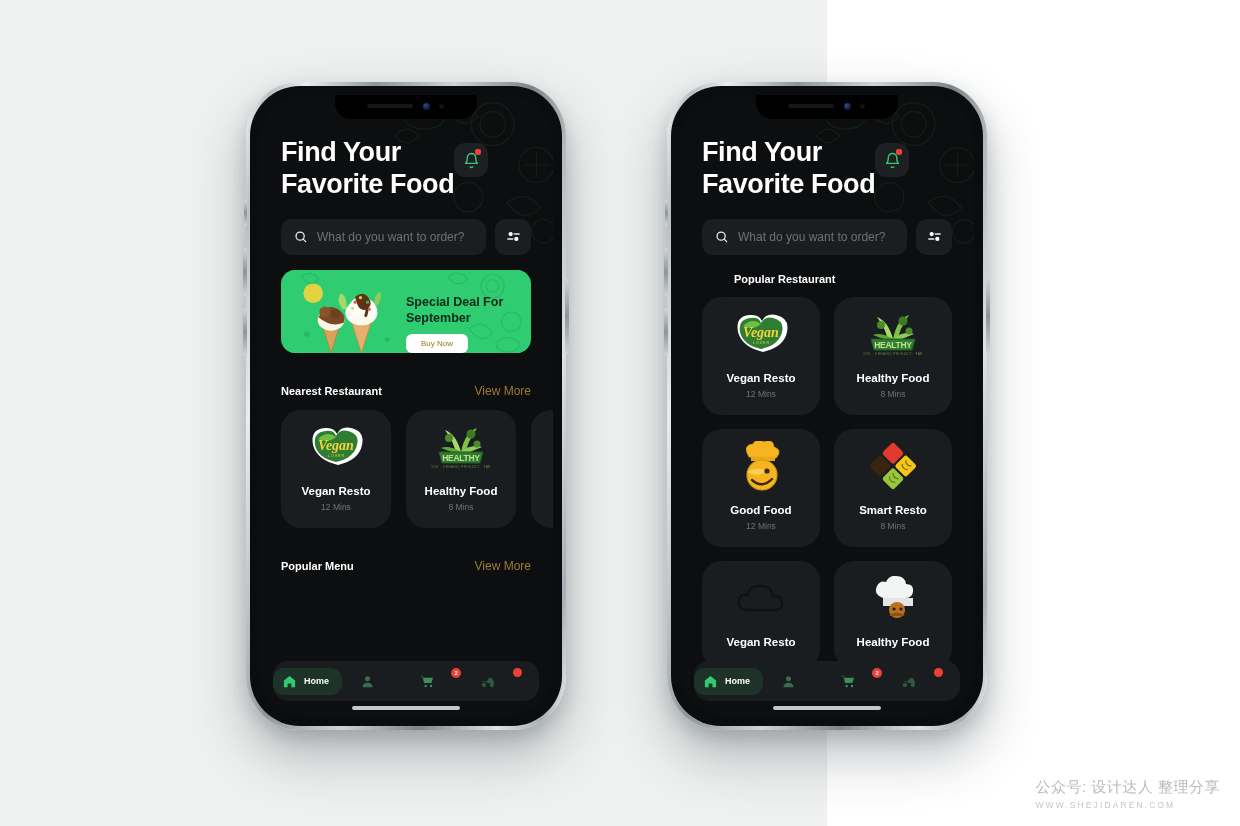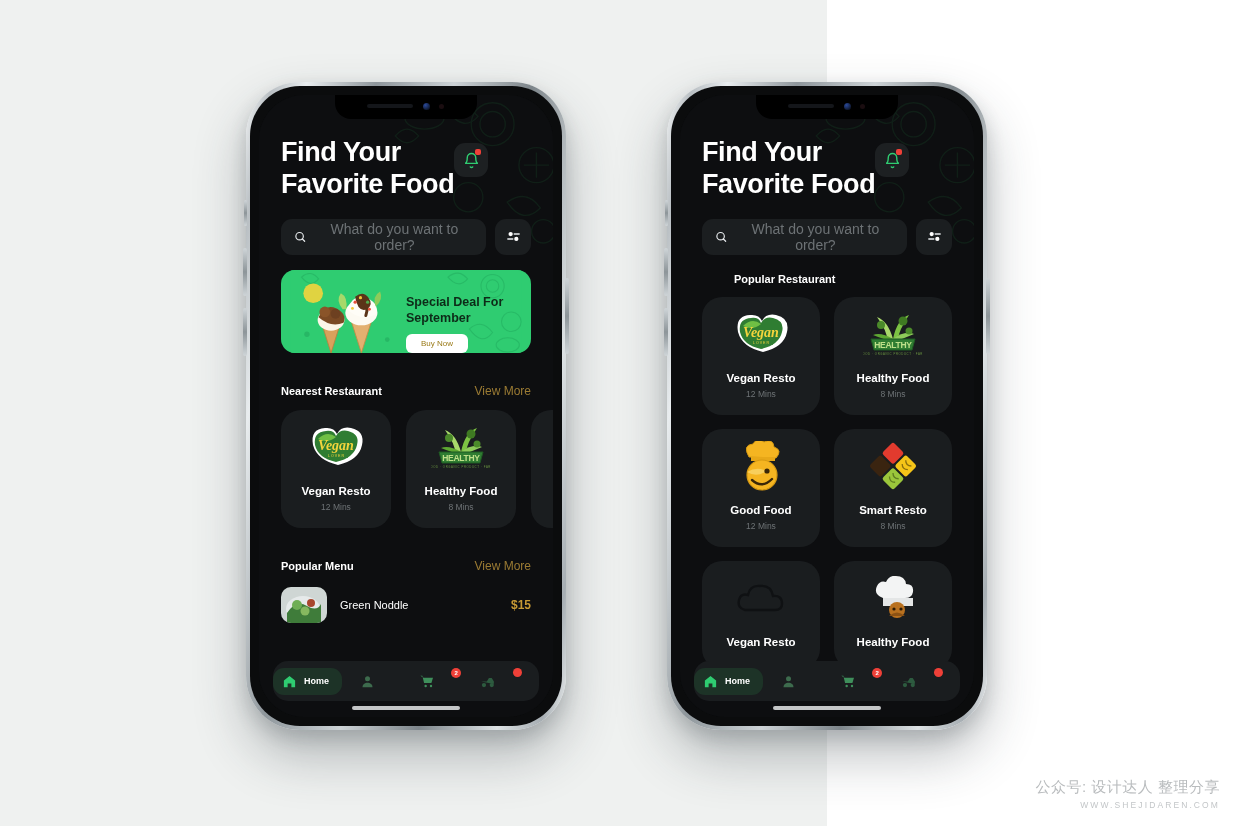--- a/index.html
+++ b/index.html
@@ -65,21 +65,21 @@
     width:34px; height:34px; border-radius:11px; background:#1d2022;
     display:flex; align-items:center; justify-content:center; position:relative; flex:0 0 auto; margin-top:6px;
   }
   .bell-dot { position:absolute; top:6px; right:7px; width:6px; height:6px; border-radius:2px; background:#ef4038; }
 
   .searchrow { margin-top:18px; display:flex; gap:9px; align-items:center; }
   .searchbox {
     flex:1; height:36px; background:#1b1e20; border-radius:11px;
     display:flex; align-items:center; gap:9px; padding:0 13px;
   }
-  .search-ph { color:#6d7275; font-size:14px;text-align:center; }
+  .search-ph { color:#6d7275; font-size:12px; }
   .filter-btn { width:36px; height:36px; border-radius:11px; background:#1b1e20; display:flex; align-items:center; justify-content:center; }
 
   .banner {
     margin-top:15px; height:83px; border-radius:14px; position:relative; overflow:hidden;
     background:#2fcc71;
   }
   .banner-txt { position:absolute; left:50%; top:24px; color:#0d2b18; font-size:12.5px; font-weight:bold; line-height:1.3; }
   .buy-btn {
     position:absolute; left:50%; top:64px; width:62px; height:19px; background:#fff; border-radius:6px;
     display:flex; align-items:center; justify-content:center; color:#9a7a18; font-size:8px;
@@ -118,21 +118,21 @@
     display:flex; align-items:center; gap:7px; background:#1d3327; border-radius:11px; padding:6px 13px 6px 9px;
   }
   .tab-label { color:#fff; font-size:9px; font-weight:bold; }
   .badge {
     position:absolute; font-size:6px; color:#fff; background:#ef4038; border-radius:50%;
     width:10px; height:10px; display:flex; align-items:center; justify-content:center; font-weight:bold;
   }
   .badge-dot { width:9px; height:9px; background:#ef4038; border-radius:50%; position:absolute; }
 
   
-  #watermark { position:absolute; right:20px; bottom:16px; text-align:right; color:#b9bcbe; }
+  #watermark { position:absolute; right:20px; bottom:16px; text-align:left; color:#b9bcbe; }
   #wm-top { font-size:15px; letter-spacing:.5px; }
   #wm-bot { font-size:8.5px; letter-spacing:2.1px; margin-top:3px; color:#c3c6c8; }
 </style>
 </head>
 <body>
 
 <div id="backdrop">
   <div id="bg-left"></div>
   <div id="bg-right"></div>
 </div>
@@ -296,34 +296,20 @@
                 <div class="rname"></div>
                 <div class="rmins"></div>
               </div>
             </div>
 
             <div class="sec-head">
               <span class="sec-title">Popular Menu</span>
               <span class="sec-more">View More</span>
             </div>
 
-            <div class="menu-row">
-              <div class="menu-thumb">
-                <svg viewBox="0 0 46 36" style="width:100%;height:100%">
-                  <rect width="46" height="36" fill="#cfd6d4"></rect>
-                  <ellipse cx="22" cy="22" rx="17" ry="13" fill="#e6eaea"></ellipse>
-                  <path d="M6 26 q9 -14 20 -7 q10 6 14 -2 l0 19 h-34z" fill="#3f7c3a"></path>
-                  <circle cx="16" cy="18" r="5" fill="#6fae55"></circle>
-                  <circle cx="30" cy="16" r="4" fill="#a8472f"></circle>
-                  <circle cx="24" cy="24" r="4.5" fill="#86b85f"></circle>
-                </svg>
-              </div>
-              <span class="menu-name">Green Noddle</span>
-              <span class="menu-price">$15</span>
-            </div>
           </div>
 
           <div class="tabbar">
             <div class="tab active">
               <div class="tab-pill">
                 <svg width="15" height="15" viewBox="0 0 24 24" fill="#2fcc71">
                   <path d="M12 3L3 10.5V21h6v-6h6v6h6V10.5z"></path>
                 </svg>
                 <span class="tab-label">Home</span>
               </div>

